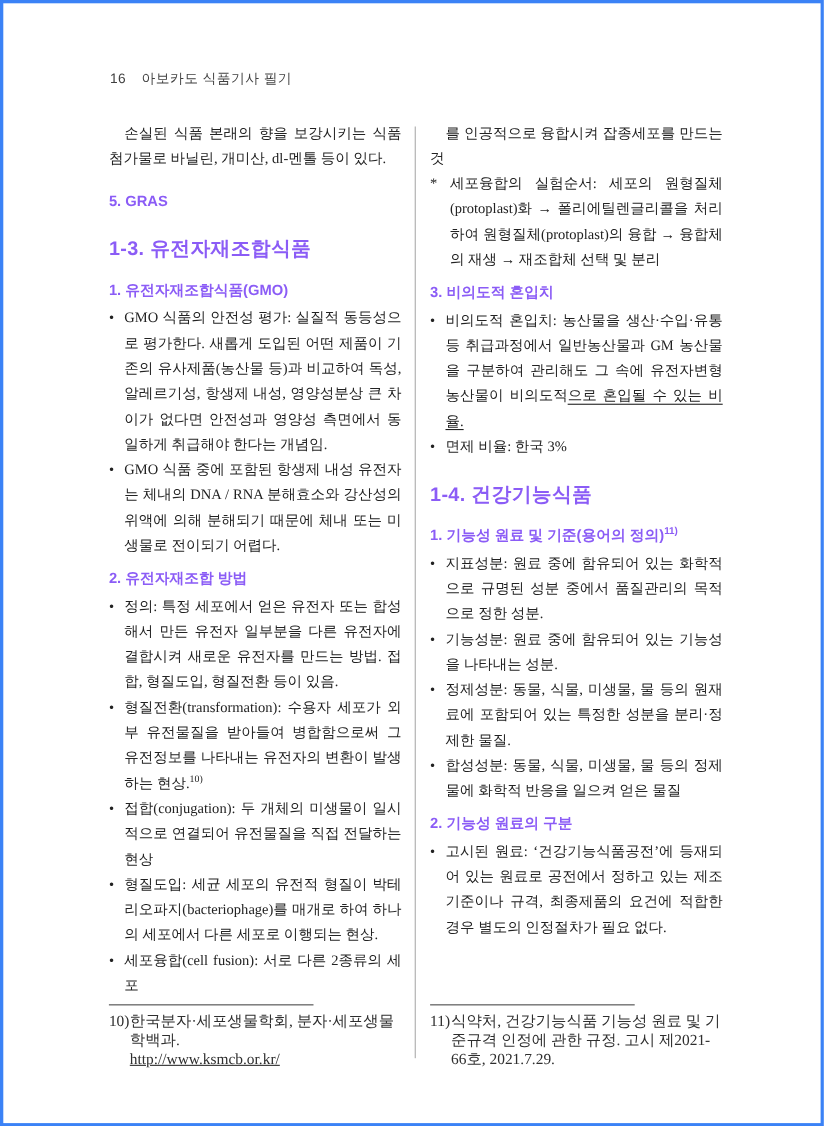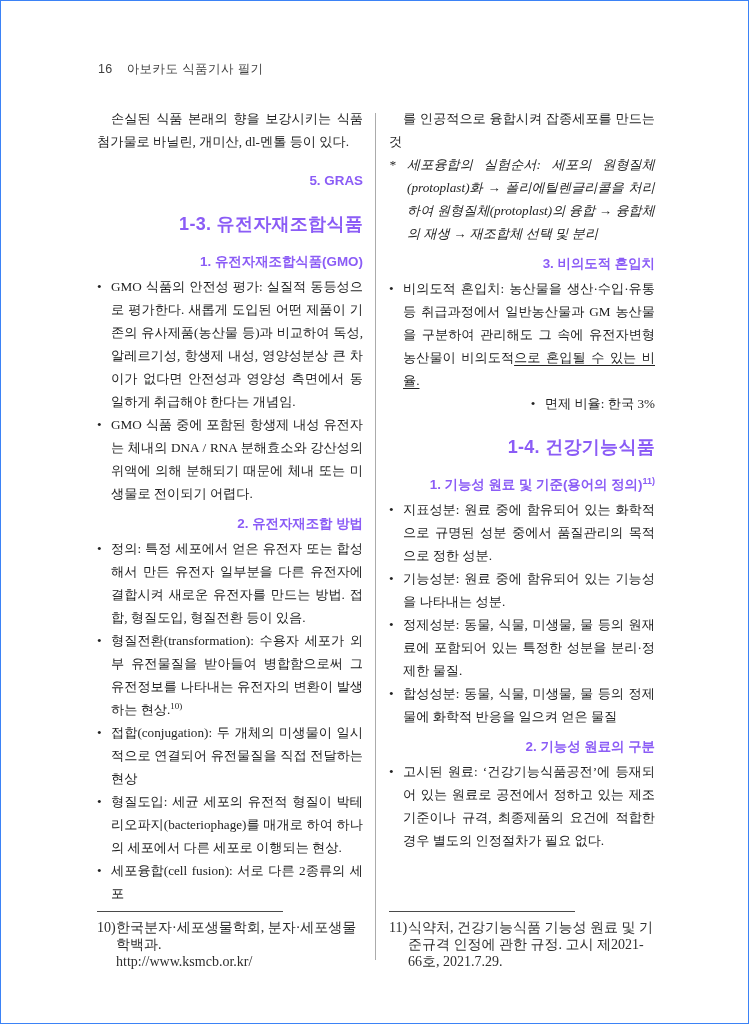--- a/index.html
+++ b/index.html
@@ -1,48 +1,48 @@
 <!DOCTYPE html>
 <html lang="ko"><head>
 <meta charset="utf-8">
 <style>
   html,body{margin:0;padding:0;background:#ffffff;}
   .page{
     position:relative;width:749px;height:1024px;background:#ffffff;
     overflow:hidden;color:#222222;
     font-family:"Liberation Serif","DejaVu Serif",serif;
-    box-sizing:border-box;border:1px solid #3b82f6;
+    box-sizing:border-box;border:3px solid #3b82f6;
   }
   .running-head{
     position:absolute;top:60px;left:97px;
     font-family:"Liberation Sans","DejaVu Sans",sans-serif;
     font-size:12.5px;color:#3f3f3f;letter-spacing:.4px;
   }
   .running-head .pgnum{margin-right:14px;}
   .cols{position:absolute;top:106px;left:96px;display:flex;align-items:stretch;}
-  .col{width:266px;min-height:836px;display:flex;flex-direction:column;align-items:flex-end;}
+  .col{width:266px;min-height:836px;display:flex;flex-direction:column;}
   .divider{width:1px;background:#ababab;margin:6px 13px 10px 12px;}
   
   .txt{font-size:13.2px;line-height:23px;text-align:justify;}
   .cont{text-indent:14px;margin:0 0 10px 0;}
   .li{padding-left:14px;text-indent:-14px;margin:0;}
   .li .mk{display:inline-block;width:14px;text-indent:0;}
   .star .mk{width:18px;}
-  .star{padding-left:18px;text-indent:-18px;font-style:italic;}
+  .star{padding-left:18px;text-indent:-18px;}
   h2,h3{font-family:"Liberation Sans","DejaVu Sans",sans-serif;color:#8b5cf6;}
   h2{font-size:18px;margin:20px 0 7px 0;letter-spacing:.3px;}
   h3{font-size:13.4px;margin:10px 0 4px 0;}
   .sup{font-size:9px;vertical-align:super;line-height:0;}
   .u{text-decoration:underline;text-underline-offset:3px;}
   
   .fn{margin-top:auto;padding-top:6px;font-size:14px;line-height:17px;color:#2e2e2e;text-align:left;}
   .fn-rule{width:186px;border-top:1px solid #4a4a4a;margin-bottom:7px;}
   .fn-item{padding-left:19px;text-indent:-19px;}
   .fn-item .fn-label{display:inline-block;width:19px;text-indent:0;}
-  .fn-line2{padding-left:19px;}
+  .fn-line2{padding-left:19px;text-decoration:underline;}
 </style>
 </head>
 <body>
 
 <div class="page">
 
   <div class="running-head">
     <span class="pgnum">16</span><span>아보카도 식품기사 필기</span>
   </div>
 

